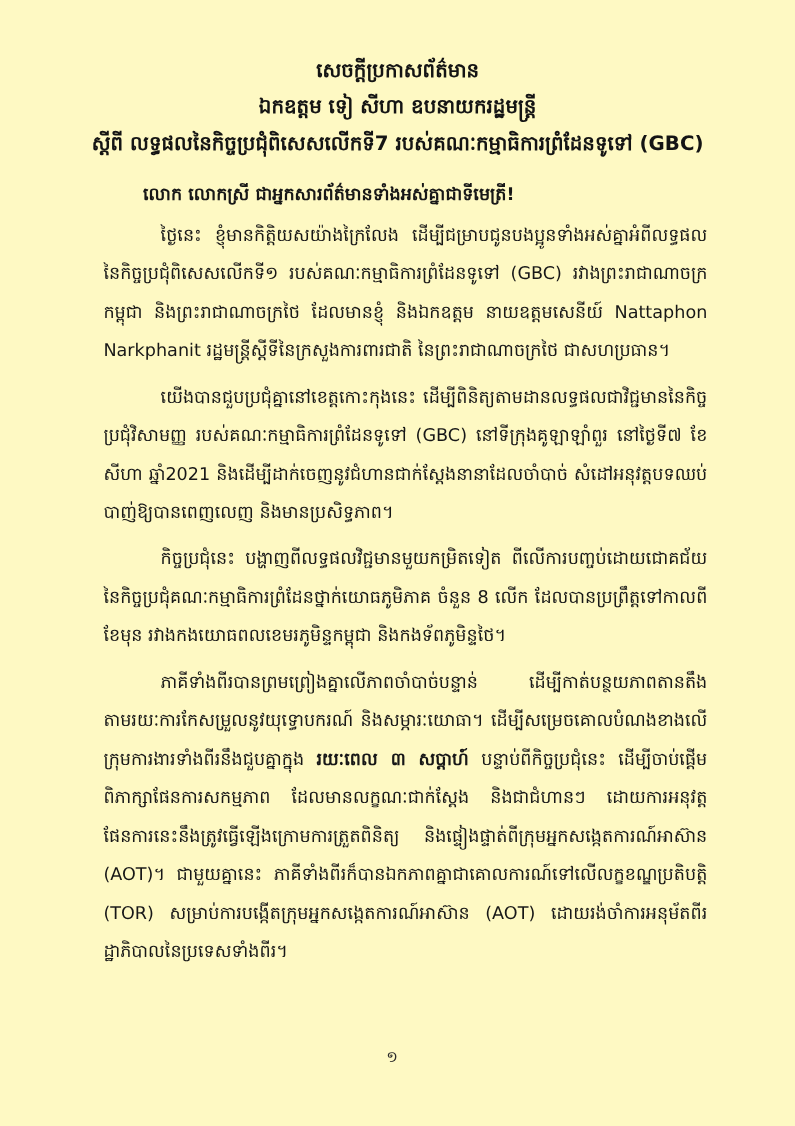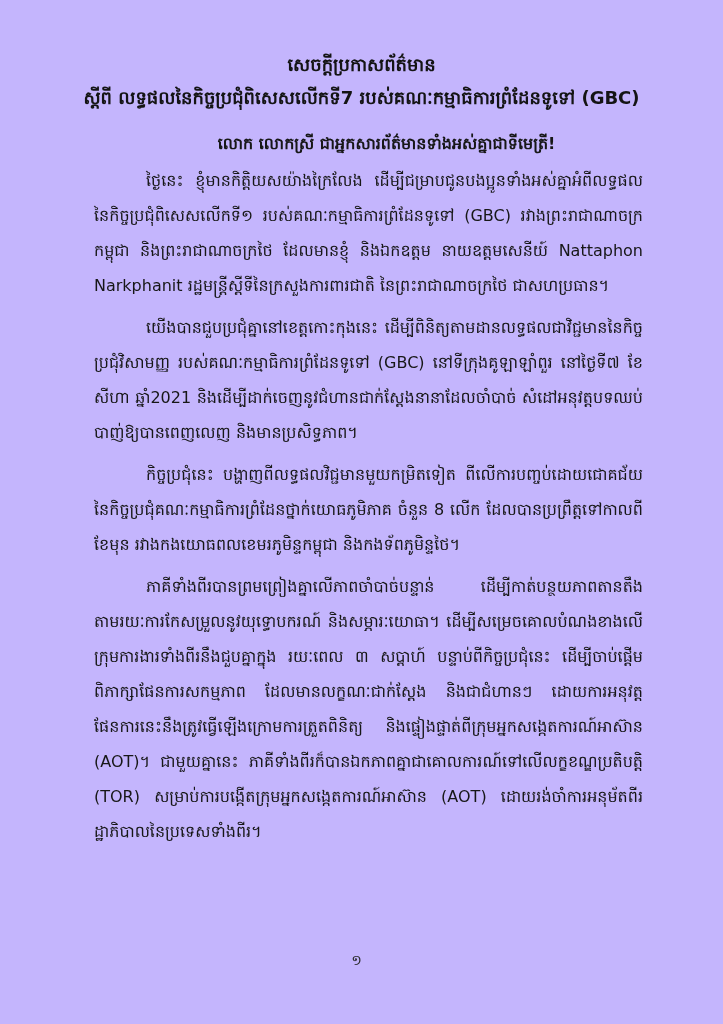--- a/index.html
+++ b/index.html
@@ -6,21 +6,21 @@
   html, body { margin: 0; padding: 0; }
   body {
     background: #ffffff;
     font-family: "DejaVu Sans", sans-serif;
   }
   .page {
     position: relative;
     width: 723px;
     height: 1024px;
     margin: 0 auto;
-    background: #c4b5fd;
+    background: #fef9c3;
     color: #1a1a1a;
     overflow: hidden;
   }
   .doc-header {
     padding-top: 48px;
     text-align: center;
     font-weight: 700;
     font-size: 18px;
     line-height: 33px;
     color: #141414;
@@ -30,50 +30,51 @@
   }
   .doc-body {
     margin: 12px 80px 0 78px;
     font-size: 16px;
     line-height: 35px;
     text-align: justify;
     color: #171717;
   }
   .salutation {
     font-weight: 700;
-    text-align: center;
+    text-align: left;
     text-indent: 52px;
     margin: 8px 0 2px 0;
   }
   .para {
     margin: 0 0 7px 16px;
     text-indent: 52px;
   }
   .para strong {
-    font-weight: 400;
+    font-weight: 700;
   }
   .page-footer {
     position: absolute;
     left: 0;
     right: 10px;
     bottom: 52px;
     text-align: center;
   }
   .page-number {
     font-size: 14px;
     color: #2a2a2a;
   }
 </style>
 </head>
 <body>
 
 <div class="page">
 
   <header class="doc-header">
     <div class="h-line">សេចក្តីប្រកាសព័ត៌មាន</div>
+    <div class="h-line">ឯកឧត្តម ទៀ សីហា ឧបនាយករដ្ឋមន្ត្រី</div>
     <div class="h-line">ស្តីពី លទ្ធផលនៃកិច្ចប្រជុំពិសេសលើកទី7 របស់គណៈកម្មាធិការព្រំដែនទូទៅ (GBC)</div>
   </header>
 
   <main class="doc-body">
     <p class="salutation">លោក លោកស្រី ជាអ្នកសារព័ត៌មានទាំងអស់គ្នាជាទីមេត្រី!</p>
 
     <p class="para">ថ្ងៃនេះ ខ្ញុំមានកិត្តិយសយ៉ាងក្រៃលែង ដើម្បីជម្រាបជូនបងប្អូនទាំងអស់គ្នាអំពីលទ្ធផលនៃកិច្ចប្រជុំពិសេសលើកទី១ របស់គណៈកម្មាធិការព្រំដែនទូទៅ (GBC) រវាងព្រះរាជាណាចក្រកម្ពុជា និងព្រះរាជាណាចក្រថៃ ដែលមានខ្ញុំ និងឯកឧត្តម នាយឧត្តមសេនីយ៍ Nattaphon Narkphanit រដ្ឋមន្ត្រីស្តីទីនៃក្រសួងការពារជាតិ នៃព្រះរាជាណាចក្រថៃ ជាសហប្រធាន។</p>
 
     <p class="para">យើងបានជួបប្រជុំគ្នានៅខេត្តកោះកុងនេះ ដើម្បីពិនិត្យតាមដានលទ្ធផលជាវិជ្ជមាននៃកិច្ចប្រជុំវិសាមញ្ញ របស់គណៈកម្មាធិការព្រំដែនទូទៅ (GBC) នៅទីក្រុងគូឡាឡាំពួរ នៅថ្ងៃទី៧ ខែសីហា ឆ្នាំ2021 និងដើម្បីដាក់ចេញនូវជំហានជាក់ស្តែងនានាដែលចាំបាច់ សំដៅអនុវត្តបទឈប់បាញ់ឱ្យបានពេញលេញ និងមានប្រសិទ្ធភាព។</p>
 

